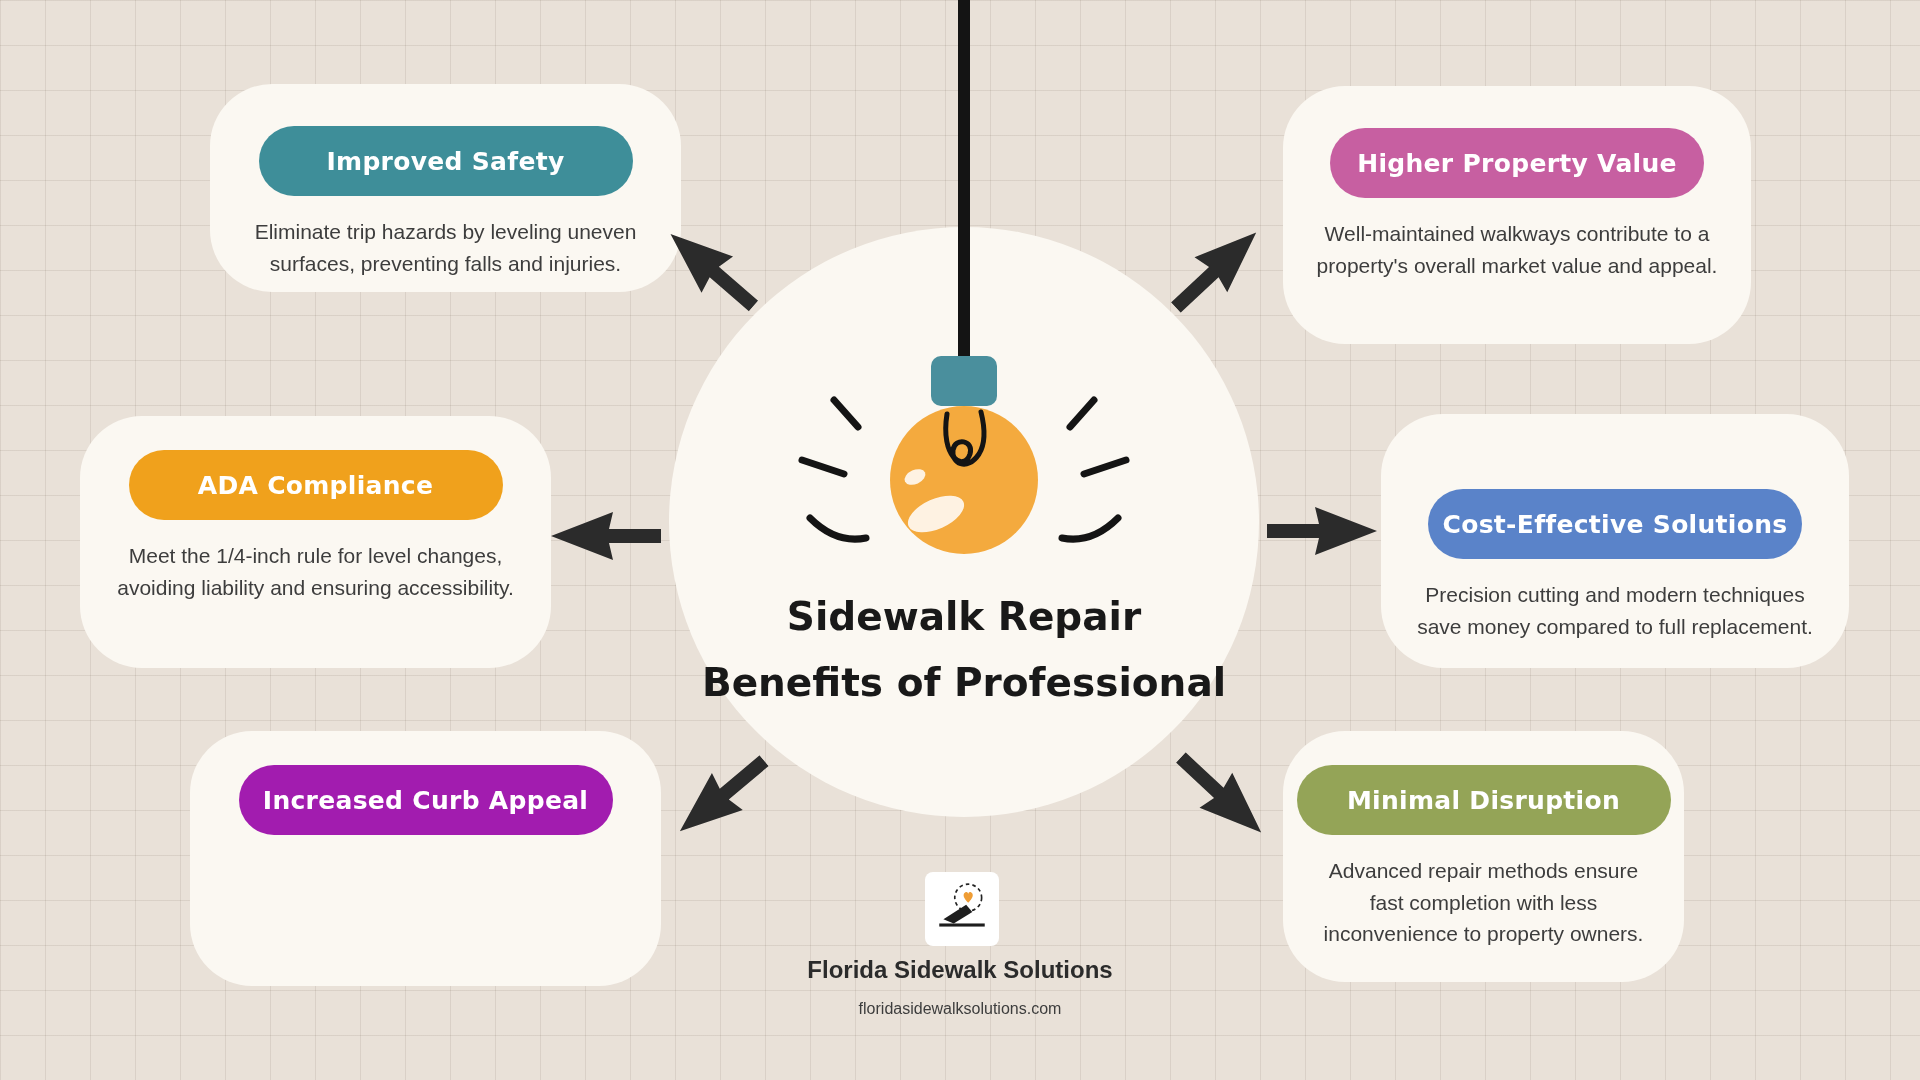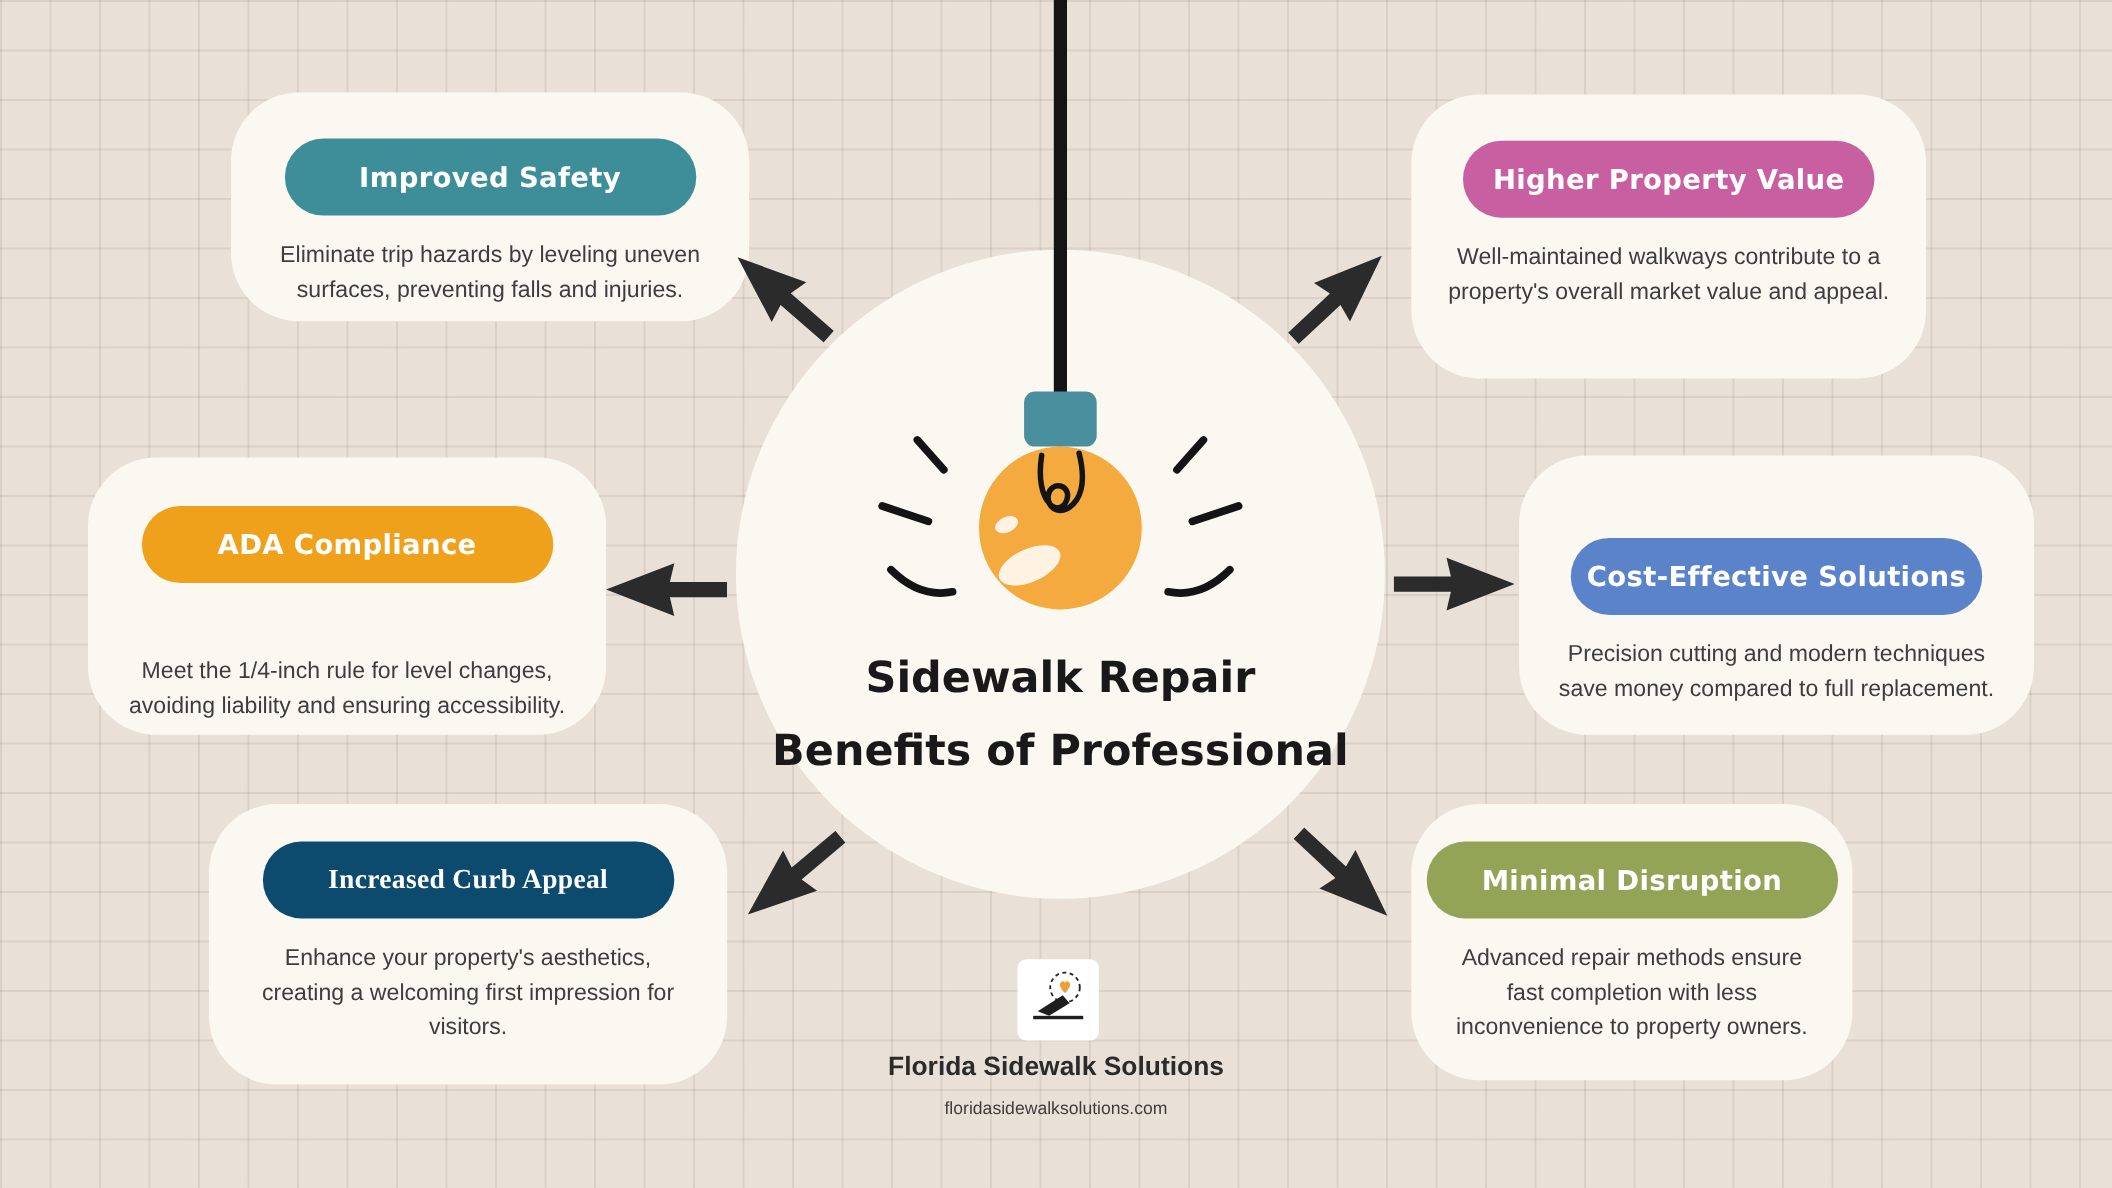--- a/index.html
+++ b/index.html
@@ -63,21 +63,21 @@
     position:absolute; left:660px; top:956px; width:600px; text-align:center;
     font-weight:700; font-size:24px; color:#2b2b2b; z-index:4;
   }
   .footer-site {
     position:absolute; left:660px; top:1000px; width:600px; text-align:center;
     font-size:16px; color:#3d3d3d; z-index:4;
   }
 
   
   .card-improved-safety       { left:190px;  top:84px;  width:471px; height:208px;margin-left:20px; }
-  .card-ada-compliance        { left:80px;   top:416px; width:471px; height:252px; padding-top:44px;gap:44px; }
+  .card-ada-compliance        { left:80px;   top:416px; width:471px; height:252px; padding-top:34px; }
   .card-increased-curb-appeal { left:190px;  top:731px; width:471px; height:255px; padding-top:34px; }
   .card-higher-property-value { left:1283px; top:86px;  width:468px; height:258px; }
   .card-cost-effective        { left:1381px; top:414px; width:468px; height:254px; padding-top:28px; }
   .card-minimal-disruption    { left:1283px; top:731px; width:401px; height:251px; padding-top:34px; }
 </style>
 </head>
 <body>
 
 <div class="canvas">
 
@@ -93,22 +93,21 @@
     <div class="pill" style="background-color: rgb(62, 142, 153);">Improved Safety</div>
     <p class="card-text">Eliminate trip hazards by leveling uneven surfaces, preventing falls and injuries.</p>
   </div>
 
   <div class="card card-ada-compliance">
     <div class="pill" style="background-color: rgb(240, 161, 28);">ADA Compliance</div>
     <p class="card-text">Meet the 1/4-inch rule for level changes, avoiding liability and ensuring accessibility.</p>
   </div>
 
   <div class="card card-increased-curb-appeal">
-    <div class="pill" style="background-color: #0c4a6e; font-family: Liberation Serif, serif;">Increased Curb Appeal</div>
-    <p class="card-text">Enhance your property's aesthetics, creating a welcoming first impression for visitors.</p>
+    <div class="pill" style="background-color: #a21caf;">Increased Curb Appeal</div>
   </div>
 
   <div class="card card-higher-property-value">
     <div class="pill" style="background-color: rgb(199, 95, 161);">Higher Property Value</div>
     <p class="card-text">Well-maintained walkways contribute to a property's overall market value and appeal.</p>
   </div>
 
   <div class="card card-cost-effective">
     <div class="pill" style="background-color: rgb(90, 131, 201); margin-top: 47px;">Cost-Effective Solutions</div>
     <p class="card-text">Precision cutting and modern techniques save money compared to full replacement.</p>

